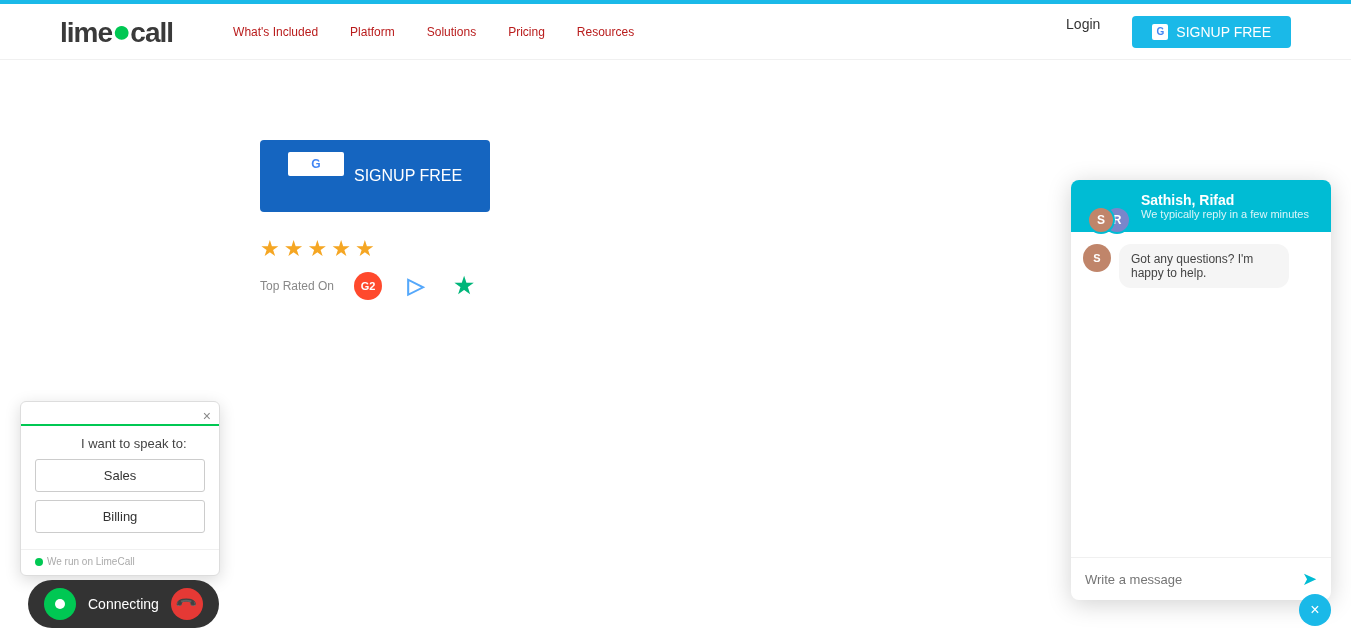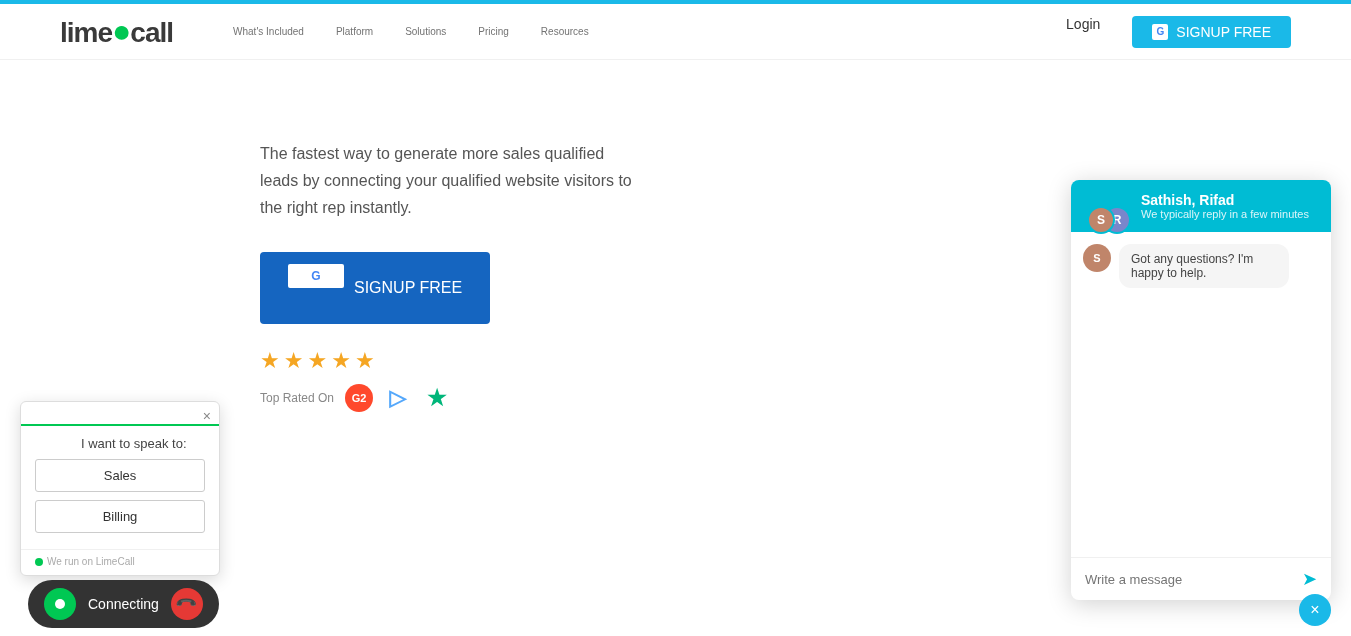--- a/index.html
+++ b/index.html
@@ -29,22 +29,22 @@
     }
     .logo span.lime { color: #3a3a3a; }
     .logo span.dot { color: #00c853; font-size: 32px; }
     .logo span.call { color: #3a3a3a; }
     .nav {
       display: flex;
       gap: 32px;
       flex: 1;
     }
     .nav-item {
-      font-size: 10px;
-      color: #737373;
+      font-size: 12px;
+      color: #b91c1c;
       cursor: pointer;
       text-decoration: none;
     }
     .header-right {
       display: flex;
       align-items: flex-start;
       gap: 32px;
     }
     .login-btn {
       font-size: 14px;
@@ -102,21 +102,21 @@
     }
     .stars {
       display: flex;
       gap: 4px;
       margin-bottom: 10px;
     }
     .star { color: #f5a623; font-size: 22px; }
     .ratings-row {
       display: flex;
       align-items: center;
-      gap: 11px;
+      gap: 20px;
     }
     .top-rated-label {
       font-size: 12px;
       color: #888;
     }
     .rating-badge {
       width: 28px;
       height: 28px;
       border-radius: 50%;
       display: flex;
@@ -390,21 +390,20 @@
   <div class="header-right">
     <span class="login-btn">Login</span>
     <button class="signup-btn">
       <span class="google-icon">G</span>
       <span>SIGNUP FREE</span>
     </button>
   </div>
 </header>
 
 <main class="main">
-  <p class="hero-text">The fastest way to generate more sales qualified leads by connecting your qualified website visitors to the right rep instantly.</p>
   <button class="signup-hero-btn">
     <span class="signup-hero-btn .google-icon-hero" style="width:20px;height:20px;background:#fff;border-radius:2px;display:flex;align-items:center;justify-content:center;font-size:12px;font-weight:bold;color:#4285F4;">G</span>
     <span>SIGNUP FREE</span>
   </button>
   <div class="stars">
     <span class="star">★</span>
     <span class="star">★</span>
     <span class="star">★</span>
     <span class="star">★</span>
     <span class="star">★</span>

